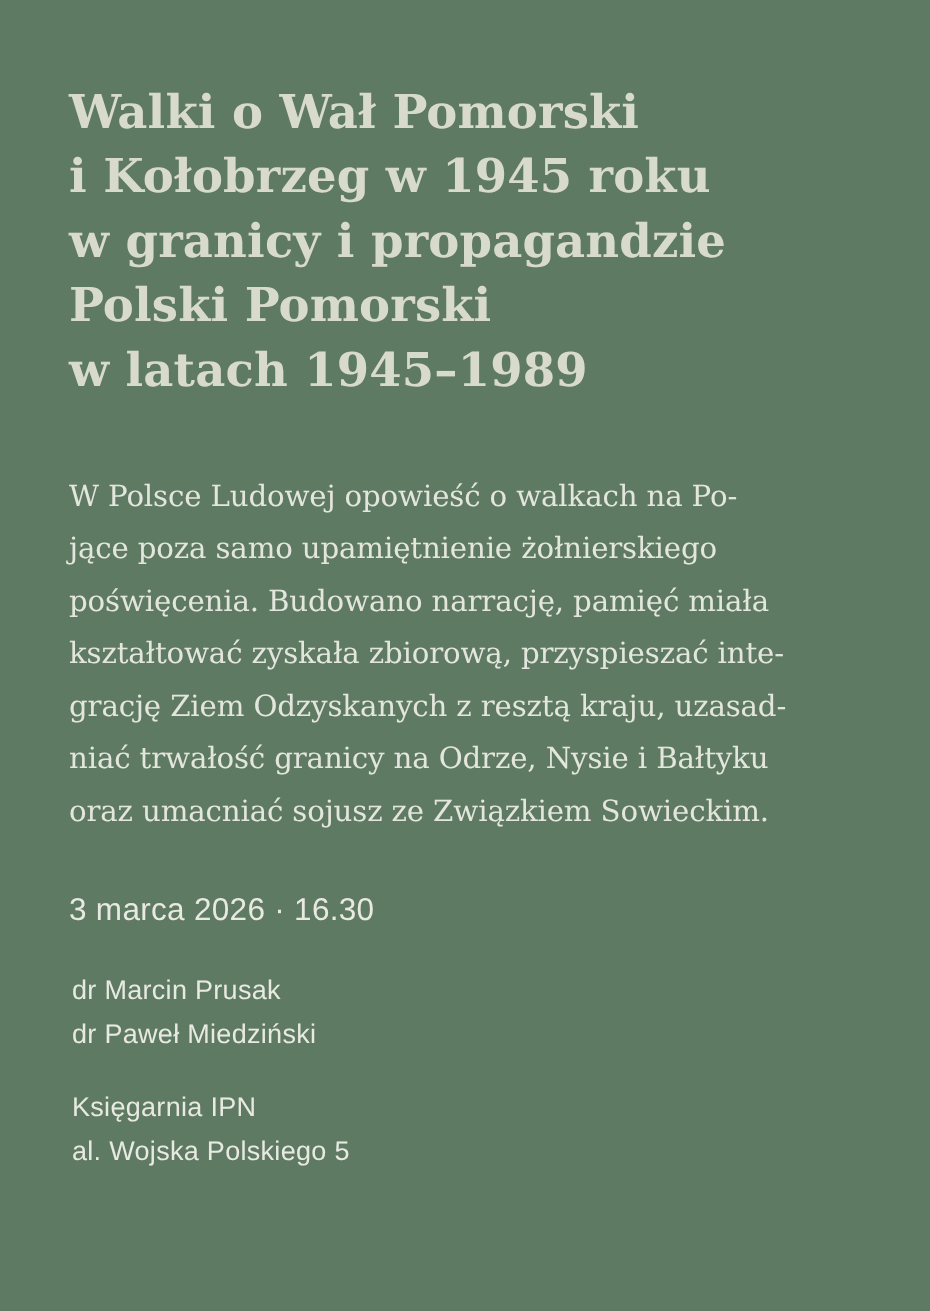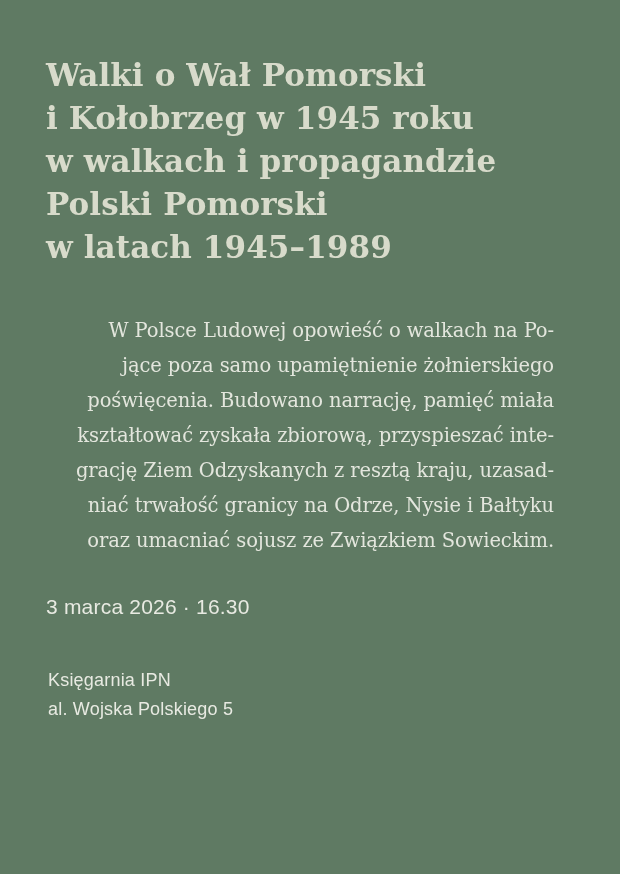--- a/index.html
+++ b/index.html
@@ -36,21 +36,20 @@
     white-space: pre;
   }
   .lead {
     margin-top: 44px;
     font-family: "DejaVu Serif", serif;
     color: #e3e6dd;
     font-size: 19.5px;
     line-height: 35px;
     letter-spacing: -0.1px;
     max-width: 530px;
-    text-align: right;
   }
   .lead .line {
     display: block;
     white-space: pre;
   }
   .datetime {
     margin-top: 36px;
     font-family: "Liberation Sans", sans-serif;
     color: #e8eae2;
     font-size: 21px;
@@ -63,56 +62,60 @@
     color: #e8eae2;
     font-size: 18px;
     line-height: 29px;
     letter-spacing: 0.2px;
     padding-left: 2px;
   }
   .speakers .line {
     display: block;
   }
   .venue {
-    margin-top: 46px;
+    margin-top: 20px;
     font-family: "Liberation Sans", sans-serif;
     color: #e8eae2;
     font-size: 18px;
     line-height: 29px;
     letter-spacing: 0.2px;
     padding-left: 2px;
   }
   .venue .line {
     display: block;
   }
 </style>
 </head>
 <body>
 
 <div class="poster">
 
   <h1 class="title">
     <span class="line">Walki o Wał Pomorski</span>
     <span class="line">i Kołobrzeg w 1945 roku</span>
-    <span class="line">w walkach i propagandzie</span>
+    <span class="line">w granicy i propagandzie</span>
     <span class="line">Polski Pomorski</span>
     <span class="line">w latach 1945–1989</span>
   </h1>
 
   <div class="lead">
     <span class="line">W Polsce Ludowej opowieść o walkach na Po-</span>
     <span class="line">jące poza samo upamiętnienie żołnierskiego</span>
     <span class="line">poświęcenia. Budowano narrację, pamięć miała</span>
     <span class="line">kształtować zyskała zbiorową, przyspieszać inte-</span>
     <span class="line">grację Ziem Odzyskanych z resztą kraju, uzasad-</span>
     <span class="line">niać trwałość granicy na Odrze, Nysie i Bałtyku</span>
     <span class="line">oraz umacniać sojusz ze Związkiem Sowieckim.</span>
   </div>
 
   <div class="datetime">3 marca 2026 · 16.30</div>
 
+  <div class="speakers">
+    <span class="line">dr Marcin Prusak</span>
+    <span class="line">dr Paweł Miedziński</span>
+  </div>
 
   <div class="venue">
     <span class="line">Księgarnia IPN</span>
     <span class="line">al. Wojska Polskiego 5</span>
   </div>
 
 </div>
 
 </body></html>

